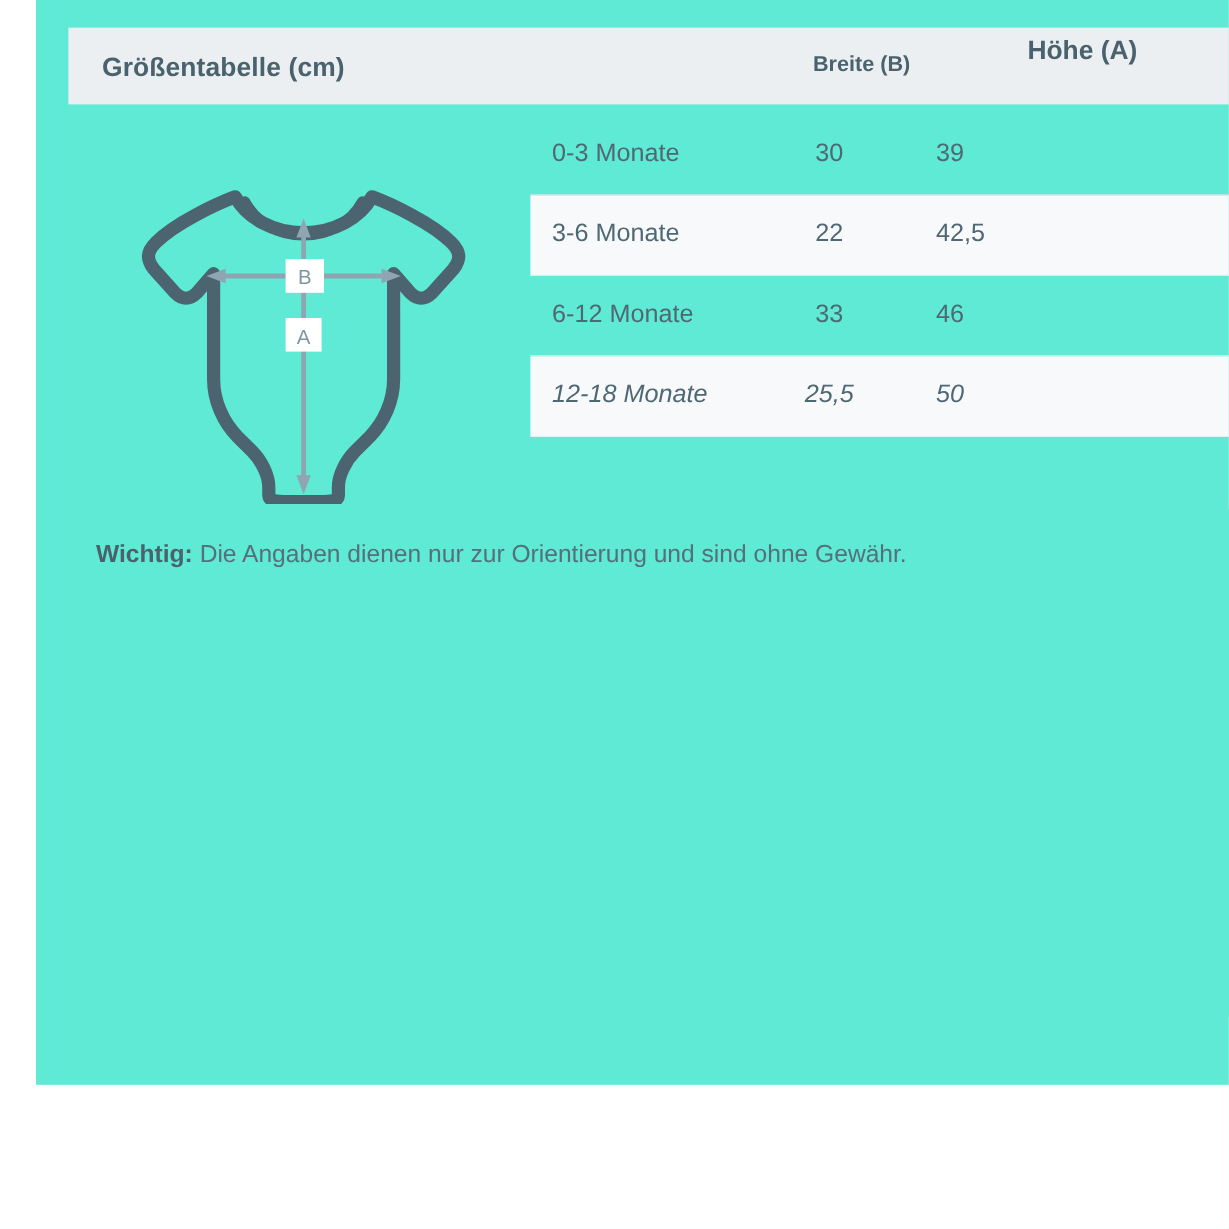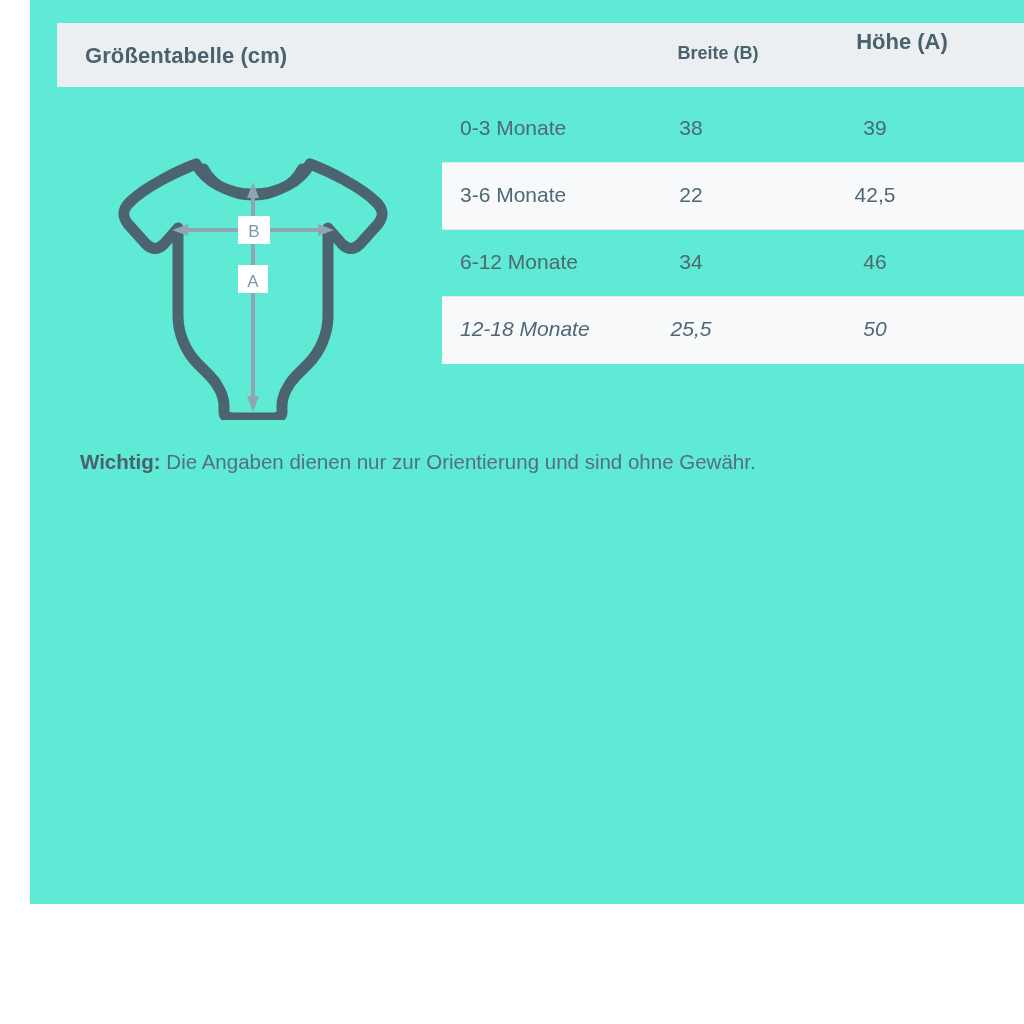--- a/index.html
+++ b/index.html
@@ -96,21 +96,20 @@
     text-align: center;
     font-size: 21px;
     color: #4f6874;
   }
 
   .cell-a {
     position: absolute;
     left: 338px;
     top: 20px;
     width: 190px;
-    text-align: center;
     font-size: 21px;
     color: #4f6874;
   }
 
   
   .illustration {
     position: absolute;
     left: 70px;
     top: 120px;
     width: 320px;
@@ -187,33 +186,33 @@
       <polygon points="234,110 218,104 218,116" fill="#8fa6b2"></polygon>
       <rect x="138" y="96" width="32" height="28" fill="#ffffff"></rect>
       <text x="154" y="117" font-family="Liberation Sans, sans-serif" font-size="17" fill="#7e97a4" text-anchor="middle">B</text>
     </svg>
   </div>
 
   <div class="table">
 
     <div class="trow">
       <div class="cell-size">0-3 Monate</div>
-      <div class="cell-b">38</div>
+      <div class="cell-b">30</div>
       <div class="cell-a">39</div>
     </div>
 
     <div class="trow alt">
       <div class="cell-size">3-6 Monate</div>
       <div class="cell-b">22</div>
       <div class="cell-a">42,5</div>
     </div>
 
     <div class="trow">
       <div class="cell-size">6-12 Monate</div>
-      <div class="cell-b">34</div>
+      <div class="cell-b">33</div>
       <div class="cell-a">46</div>
     </div>
 
     <div class="trow alt">
       <div class="cell-size">12-18 Monate</div>
       <div class="cell-b">25,5</div>
       <div class="cell-a">50</div>
     </div>
 
   </div>

